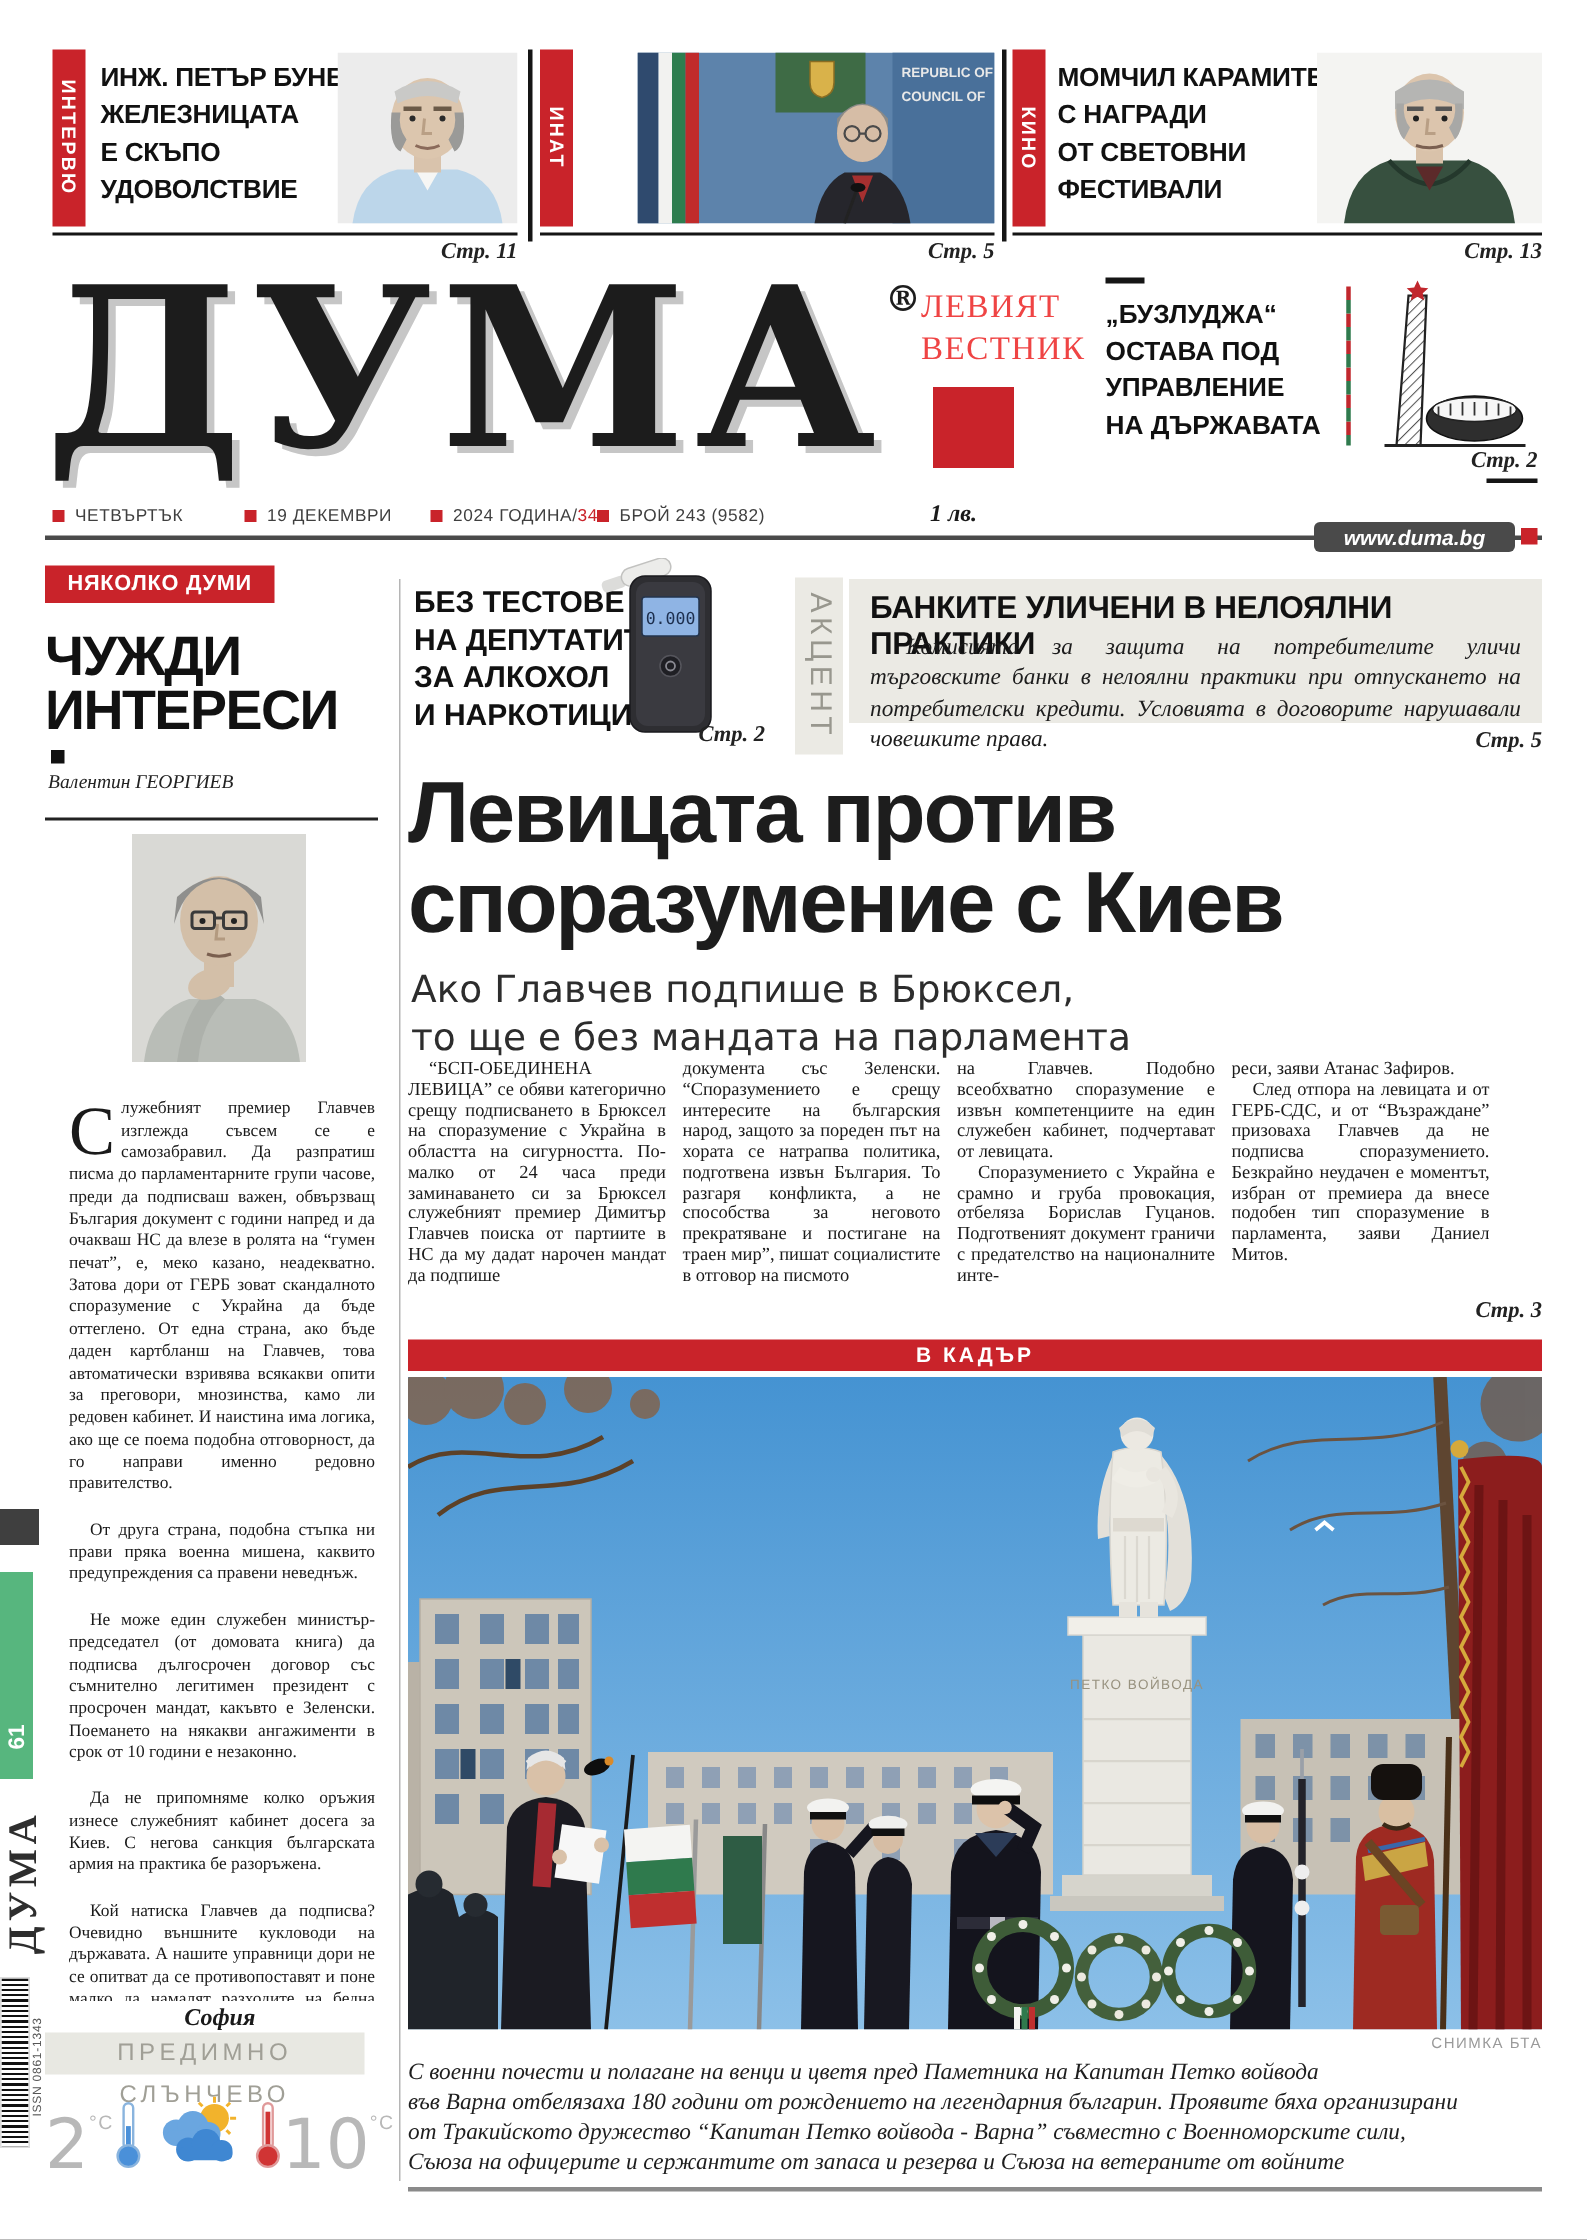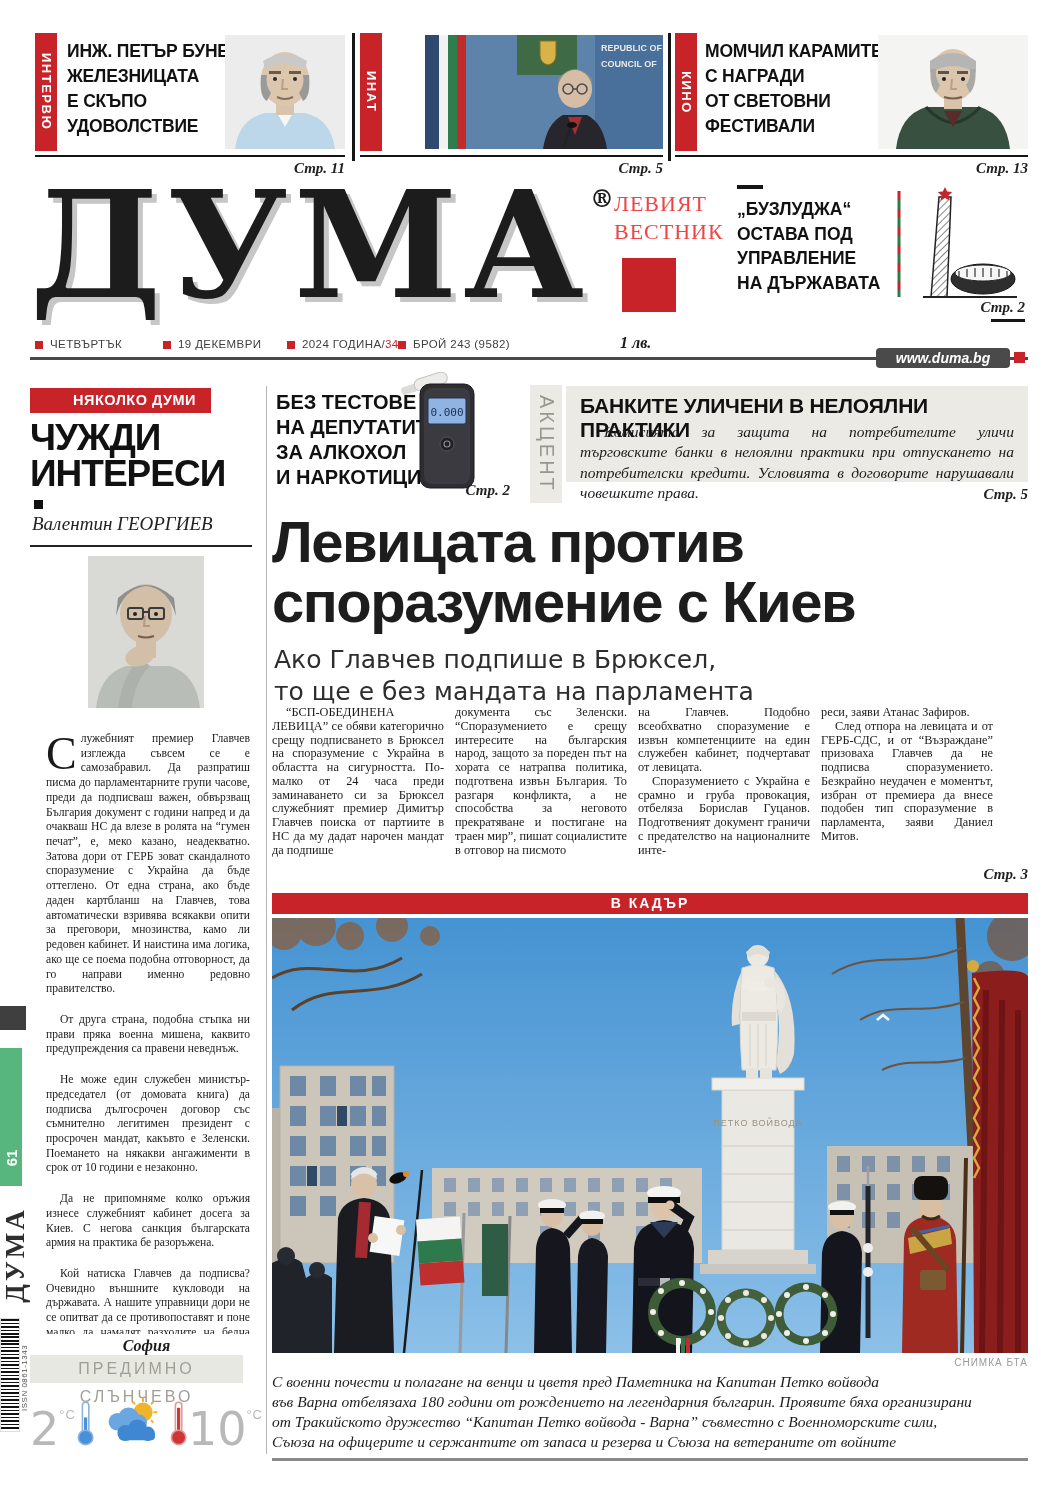--- a/index.html
+++ b/index.html
@@ -26,21 +26,21 @@
   
   .dl{font-size:11.5px;color:#3f3f3f;letter-spacing:0.4px;}
   .dl .sq{display:inline-block;width:8px;height:8px;background:var(--accent-red);margin-right:7px;vertical-align:-1px;}
   .dl .red{color:var(--accent-red);}
   .price{font-family:"Liberation Serif",serif;font-style:italic;font-weight:bold;font-size:16px;}
   .site-box{background:#4a4a4a;color:#fff;font-style:italic;font-weight:bold;font-size:14px;
             border-radius:4px;text-align:center;line-height:20px;}
   
   .badge{background:var(--accent-red);color:#fff;font-weight:bold;font-size:14.5px;text-align:center;line-height:25px;letter-spacing:0.5px;}
   .op-title{font-size:37px;font-weight:bold;line-height:0.97;letter-spacing:-1px;color:#111;}
-  .author{font-family:"Liberation Serif",serif;font-style:italic;font-size:19px;color:#222;}
+  .author{font-family:"Liberation Serif",serif;font-style:italic;font-size:13px;color:#222;}
   .op-body p{font-family:"Liberation Serif",serif;font-size:11.6px;line-height:1.27;text-align:justify;margin:16px;text-indent:14px;}
   .op-body p.first{text-indent:0;}
   .op-body p.first::first-letter{float:left;font-size:46px;line-height:0.82;padding:3px 4px 0 0;}
   .city{font-family:"Liberation Serif",serif;font-style:italic;font-weight:bold;font-size:16px;text-align:center;}
   .cond-bar{background:#e8e8e2;color:#a09f96;font-size:16px;letter-spacing:3px;text-align:center;line-height:28px;}
   .temp-num{font-family:"DejaVu Sans",sans-serif;font-size:46px;color:#b8b8b8;line-height:1;}
   .temp-unit{font-size:13px;color:#b8b8b8;vertical-align:26px;letter-spacing:1px;}
   
   .alc-title{font-size:20px;font-weight:bold;line-height:1.25;color:#111;}
   .accent-strip{background:var(--box-gray);display:flex;align-items:center;justify-content:center;}
@@ -201,21 +201,21 @@
 
   <div class="dl abs" style="left:35px;top:338px;"><span class="sq"></span><span>ЧЕТВЪРТЪК</span></div>
   <div class="dl abs" style="left:163px;top:338px;"><span class="sq"></span><span>19 ДЕКЕМВРИ</span></div>
   <div class="dl abs" style="left:287px;top:338px;"><span class="sq"></span><span>2024 ГОДИНА/</span><span class="red">34</span></div>
   <div class="dl abs" style="left:398px;top:338px;"><span class="sq"></span><span>БРОЙ 243 (9582)</span></div>
   <div class="price abs" style="left:620px;top:334px;">1 лв.</div>
   <div class="abs" style="left:30px;top:357px;width:998px;height:3px;background:#4a4a4a;"></div>
   <div class="site-box abs" style="left:876px;top:348px;width:134px;height:20px;">www.duma.bg</div>
   <div class="red-square abs" style="left:1014px;top:352px;width:11px;height:11px;"></div>
 
-  <div class="badge abs" style="left:30px;top:388px;width:153px;height:25px;padding-left:28px;">НЯКОЛКО ДУМИ</div>
+  <div class="badge abs" style="left:30px;top:377px;width:153px;height:25px;">НЯКОЛКО ДУМИ</div>
   <div class="op-title pre abs" style="left:30px;top:420px;width:236px;">ЧУЖДИ
 ИНТЕРЕСИ</div>
   <div class="abs" style="left:34px;top:500px;width:9px;height:9px;background:#111;"></div>
   <div class="author abs" style="left:32px;top:513px;">Валентин ГЕОРГИЕВ</div>
   <div class="abs" style="left:30px;top:545px;width:222px;height:2px;background:#222;"></div>
 
   <svg class="abs" style="left:88px;top:556px;" width="116" height="152" viewBox="0 0 116 152">
     <rect width="116" height="152" fill="#d9d9d5"></rect>
     <path d="M8,152 Q12,118 38,110 L82,110 Q108,118 112,152 Z" fill="#b9bdb7"></path>
     <path d="M30,152 Q34,120 52,102 L62,110 Q46,126 44,152 Z" fill="#adb1ab"></path>

